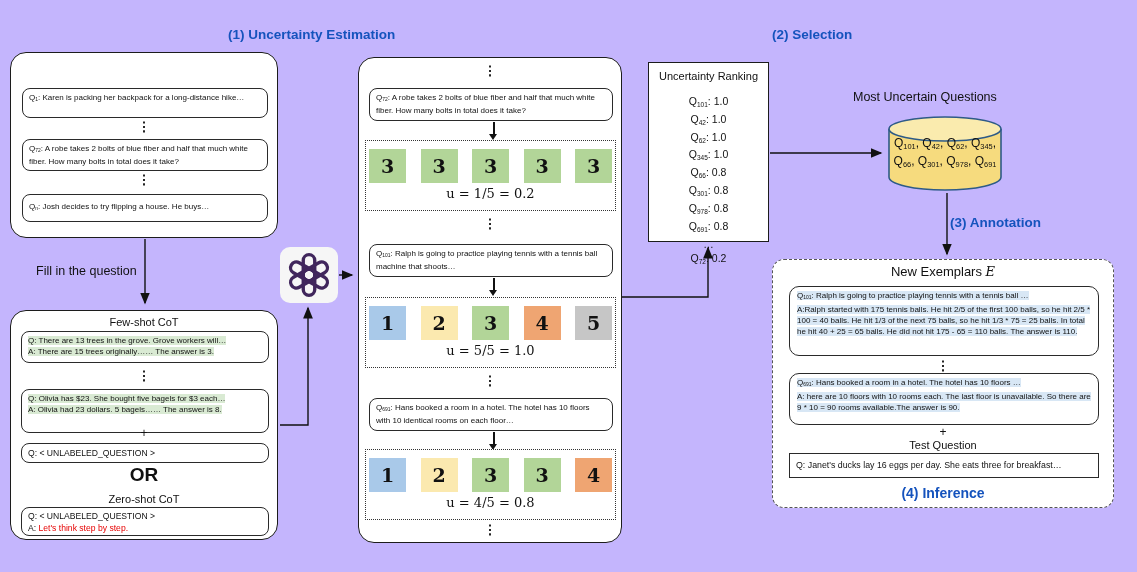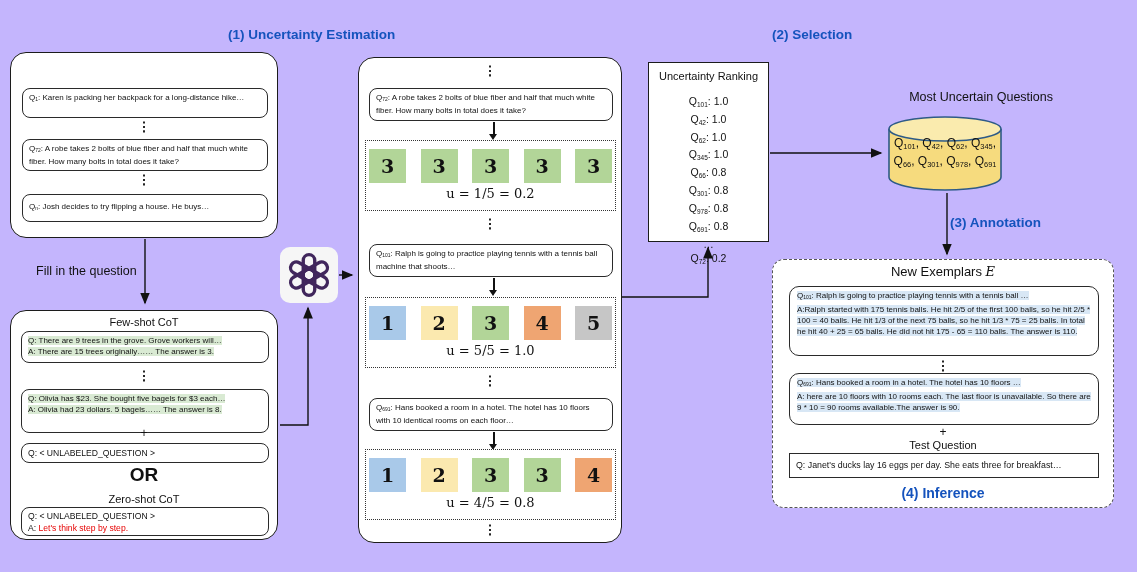--- a/index.html
+++ b/index.html
@@ -59,21 +59,21 @@
     <div class="qbox center" style="left:11px;top:141px;width:246px;height:28px;">
         <span>Q<sub>n</sub>: Josh decides to try flipping a house.  He buys…</span>
       </div>
   </div>
 
   <div class="abs" style="left:36px;top:264px;font-size:12.5px;">Fill in the question</div>
 
   <div class="panel" style="left:10px;top:310px;width:268px;height:230px;">
     <div class="ptitle" style="top:5px;">Few-shot CoT</div>
     <div class="qbox" style="left:10px;top:20px;width:248px;height:32px;">
-      <div class="nowrap"><span class="hl-green">Q: There are 9 trees in the grove. Grove workers will…</span></div>
+      <div class="nowrap"><span class="hl-green">Q: There are 13 trees in the grove. Grove workers will…</span></div>
       <div class="nowrap"><span class="hl-green">A: There are 15 trees originally…… The answer is 3.</span></div>
     </div>
     <div class="dots" style="top:58px;">⋮</div>
     <div class="qbox" style="left:10px;top:78px;width:248px;height:44px;">
       <div class="nowrap"><span class="hl-green">Q: Olivia has $23. She bought five bagels for $3 each…</span></div>
       <div class="nowrap"><span class="hl-green">A: Olivia had 23 dollars. 5 bagels…… The answer is 8.</span></div>
     </div>
     <div class="plus" style="top:116px;">+</div>
     <div class="qbox center" style="left:10px;top:132px;width:248px;height:20px;font-size:8.6px;">
         <span>Q: &lt; UNLABELED_QUESTION &gt;</span>
@@ -154,21 +154,21 @@
       <div class="rank-entry">Q<sub>345</sub>: 1.0</div>
       <div class="rank-entry">Q<sub>66</sub>: 0.8</div>
       <div class="rank-entry">Q<sub>301</sub>: 0.8</div>
       <div class="rank-entry">Q<sub>978</sub>: 0.8</div>
       <div class="rank-entry">Q<sub>691</sub>: 0.8</div>
       <div class="rank-entry">…</div>
       <div class="rank-entry">Q<sub>72</sub>: 0.2</div>
     </div>
   </div>
 
-  <div class="abs" style="left:853px;top:90px;width:200px;text-align:right;font-size:12.5px;">Most Uncertain Questions</div>
+  <div class="abs" style="left:853px;top:90px;width:200px;text-align:left;font-size:12.5px;">Most Uncertain Questions</div>
   <div class="abs" style="left:887px;top:115px;width:116px;height:78px;">
     <svg width="116" height="78">
       <path d="M2,14 L2,62 A56,13 0 0 0 114,62 L114,14" fill="#F6DB7E" stroke="#2E5B87" stroke-width="1.6"></path>
       <ellipse cx="58" cy="14" rx="56" ry="12" fill="#FAEBAE" stroke="#2E5B87" stroke-width="1.6"></ellipse>
     </svg>
     <div class="cyl-text" style="top:20px;">Q<sub>101</sub>, Q<sub>42</sub>, Q<sub>62</sub>, Q<sub>345</sub>,</div>
     <div class="cyl-text" style="top:38px;">Q<sub>66</sub>, Q<sub>301</sub>, Q<sub>978</sub>, Q<sub>691</sub></div>
   </div>
 
   <div class="panel-dash" style="left:772px;top:259px;width:342px;height:249px;">

